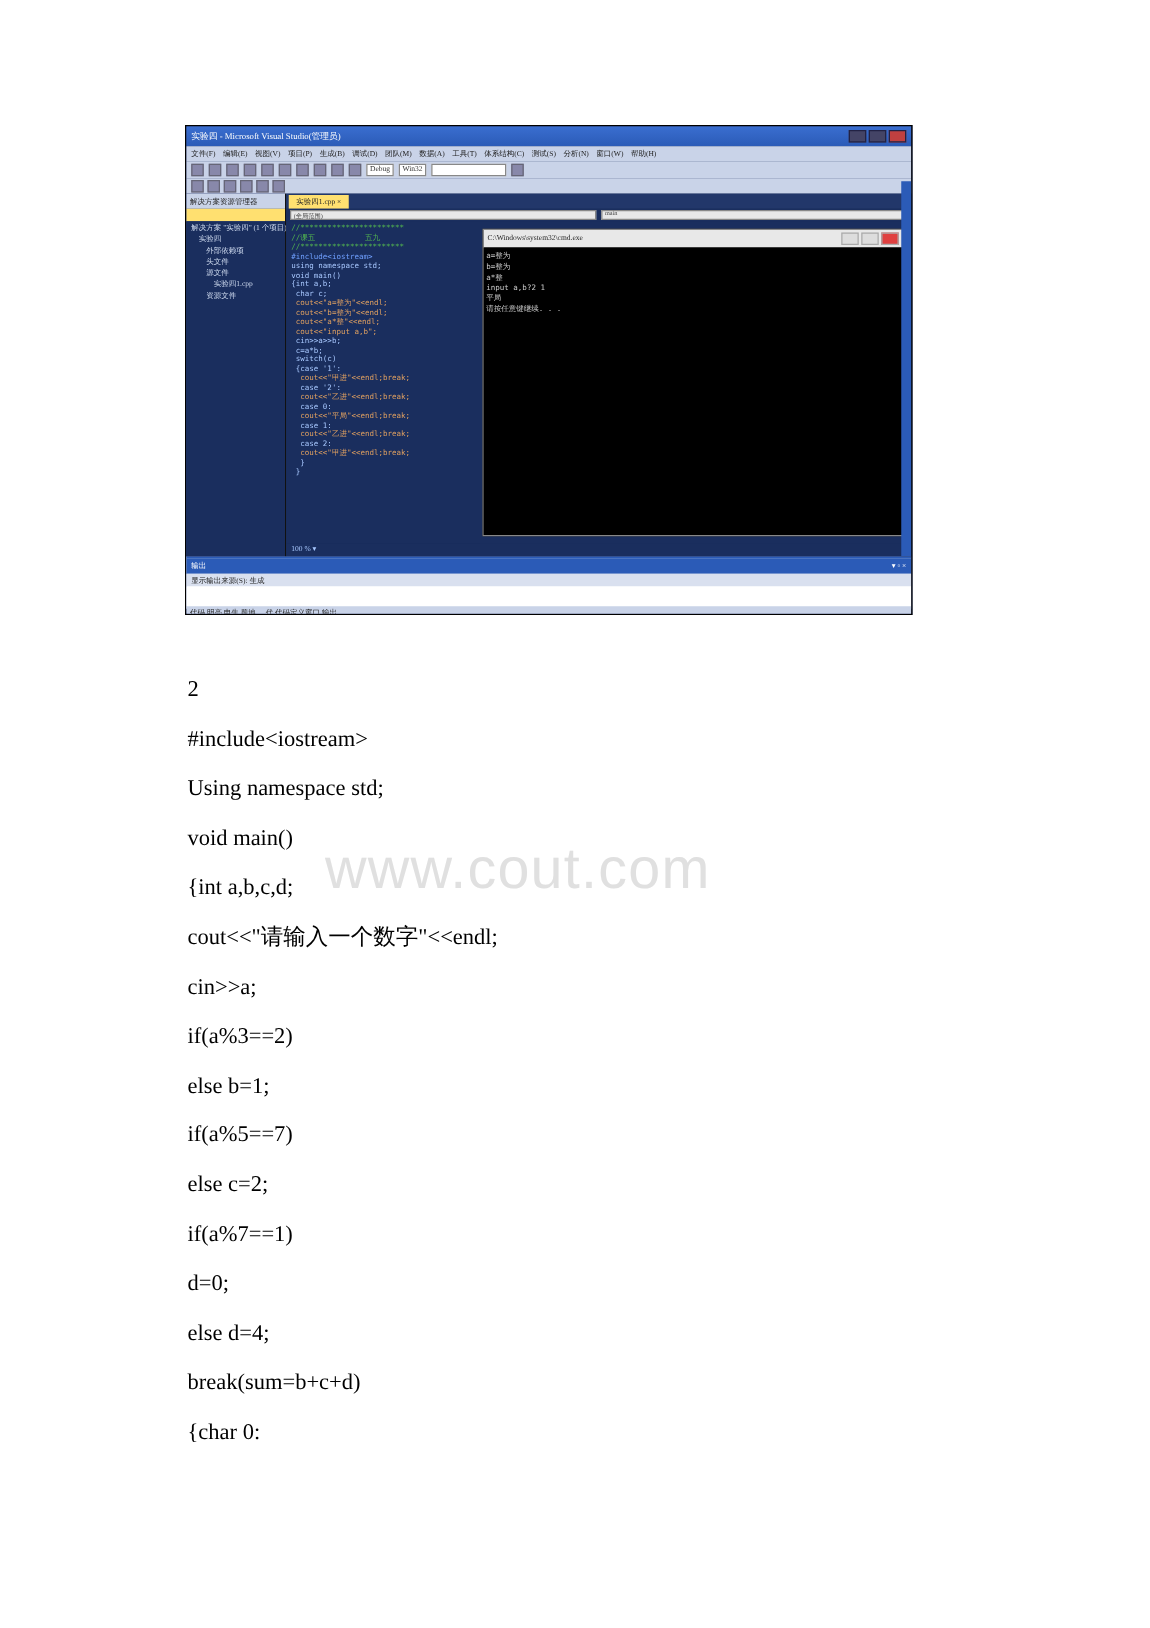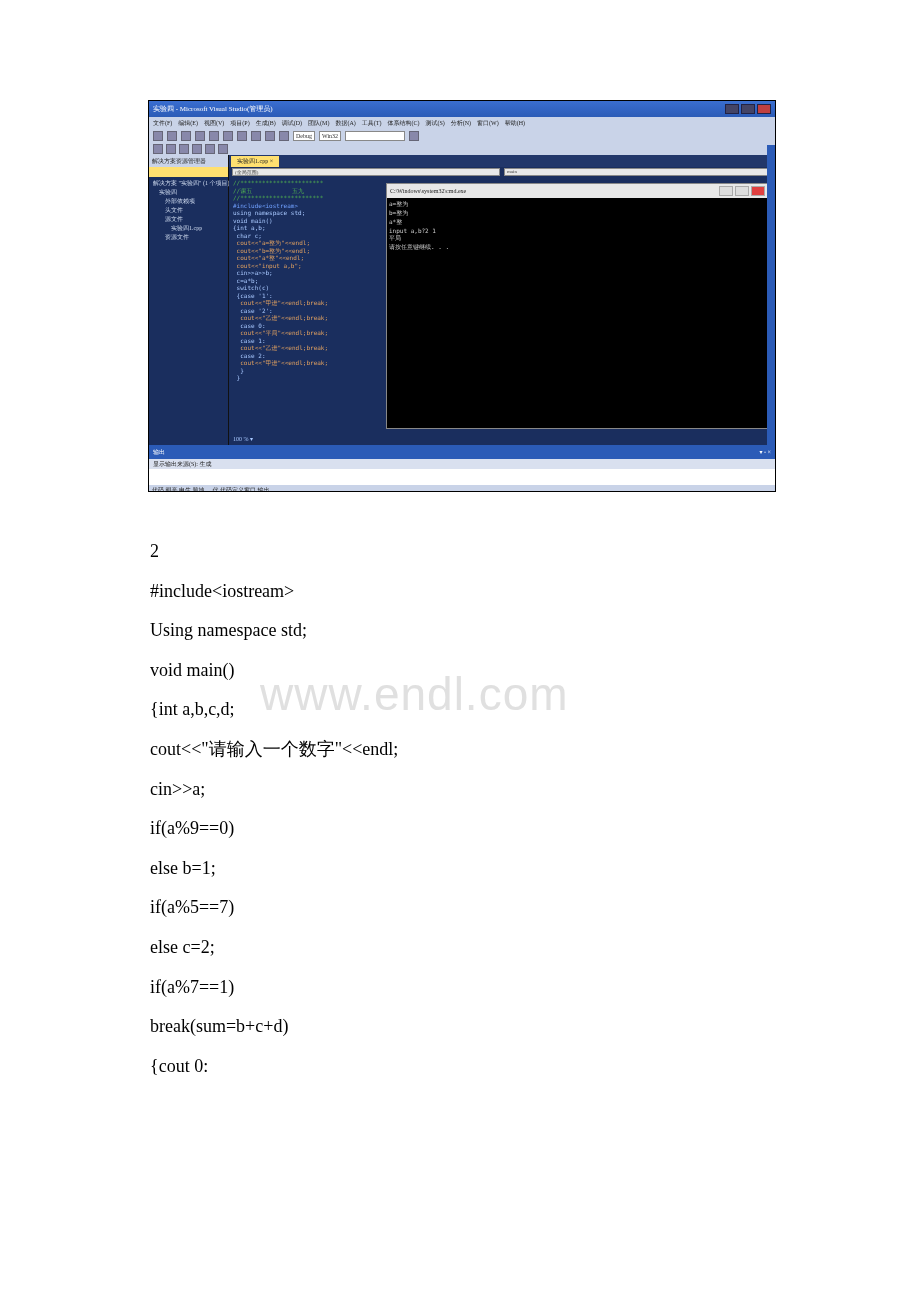--- a/index.html
+++ b/index.html
@@ -9,21 +9,21 @@
     background: #ffffff;
     font-family: "SimSun", "Times New Roman", serif;
     position: relative;
   }
   .page-container {
     width: 920px;
     padding: 0;
   }
   .ide-screenshot {
     margin: 100px 148px 30px 148px;
-    width: 628px;
+    width: 582px;
     height: 392px;
     background: #2b3a6a;
     border: 1px solid #000;
     position: relative;
     overflow: hidden;
   }
   .titlebar {
     height: 16px;
     background: linear-gradient(to bottom, #3a6ed0, #2b5bb7);
     display: flex;
@@ -346,30 +346,32 @@
     </div>
 
     <div class="statusbar-tabs">
       <span>代码  明亮  电生  题地</span>
       <span>代 代码定义窗口  输出</span>
     </div>
 
   </div>
 
   <div class="content-text">
-    <div class="watermark">www.endl.com</div>
+    <div class="watermark">www.cout.com</div>
     <p class="line">2</p>
     <p class="line">#include&lt;iostream&gt;</p>
     <p class="line">Using  namespace std;</p>
     <p class="line">void main()</p>
     <p class="line">{int a,b,c,d;</p>
     <p class="line">cout&lt;&lt;"请输入一个数字"&lt;&lt;endl;</p>
     <p class="line">cin&gt;&gt;a;</p>
-    <p class="line">if(a%9==0)</p>
+    <p class="line">if(a%3==2)</p>
     <p class="line">else b=1;</p>
     <p class="line">if(a%5==7)</p>
     <p class="line">else c=2;</p>
     <p class="line">if(a%7==1)</p>
+    <p class="line"> d=0;</p>
+    <p class="line">else d=4;</p>
     <p class="line">break(sum=b+c+d)</p>
-    <p class="line">{cout 0:</p>
+    <p class="line">{char 0:</p>
   </div>
 
 </div>
 
 </body></html>

